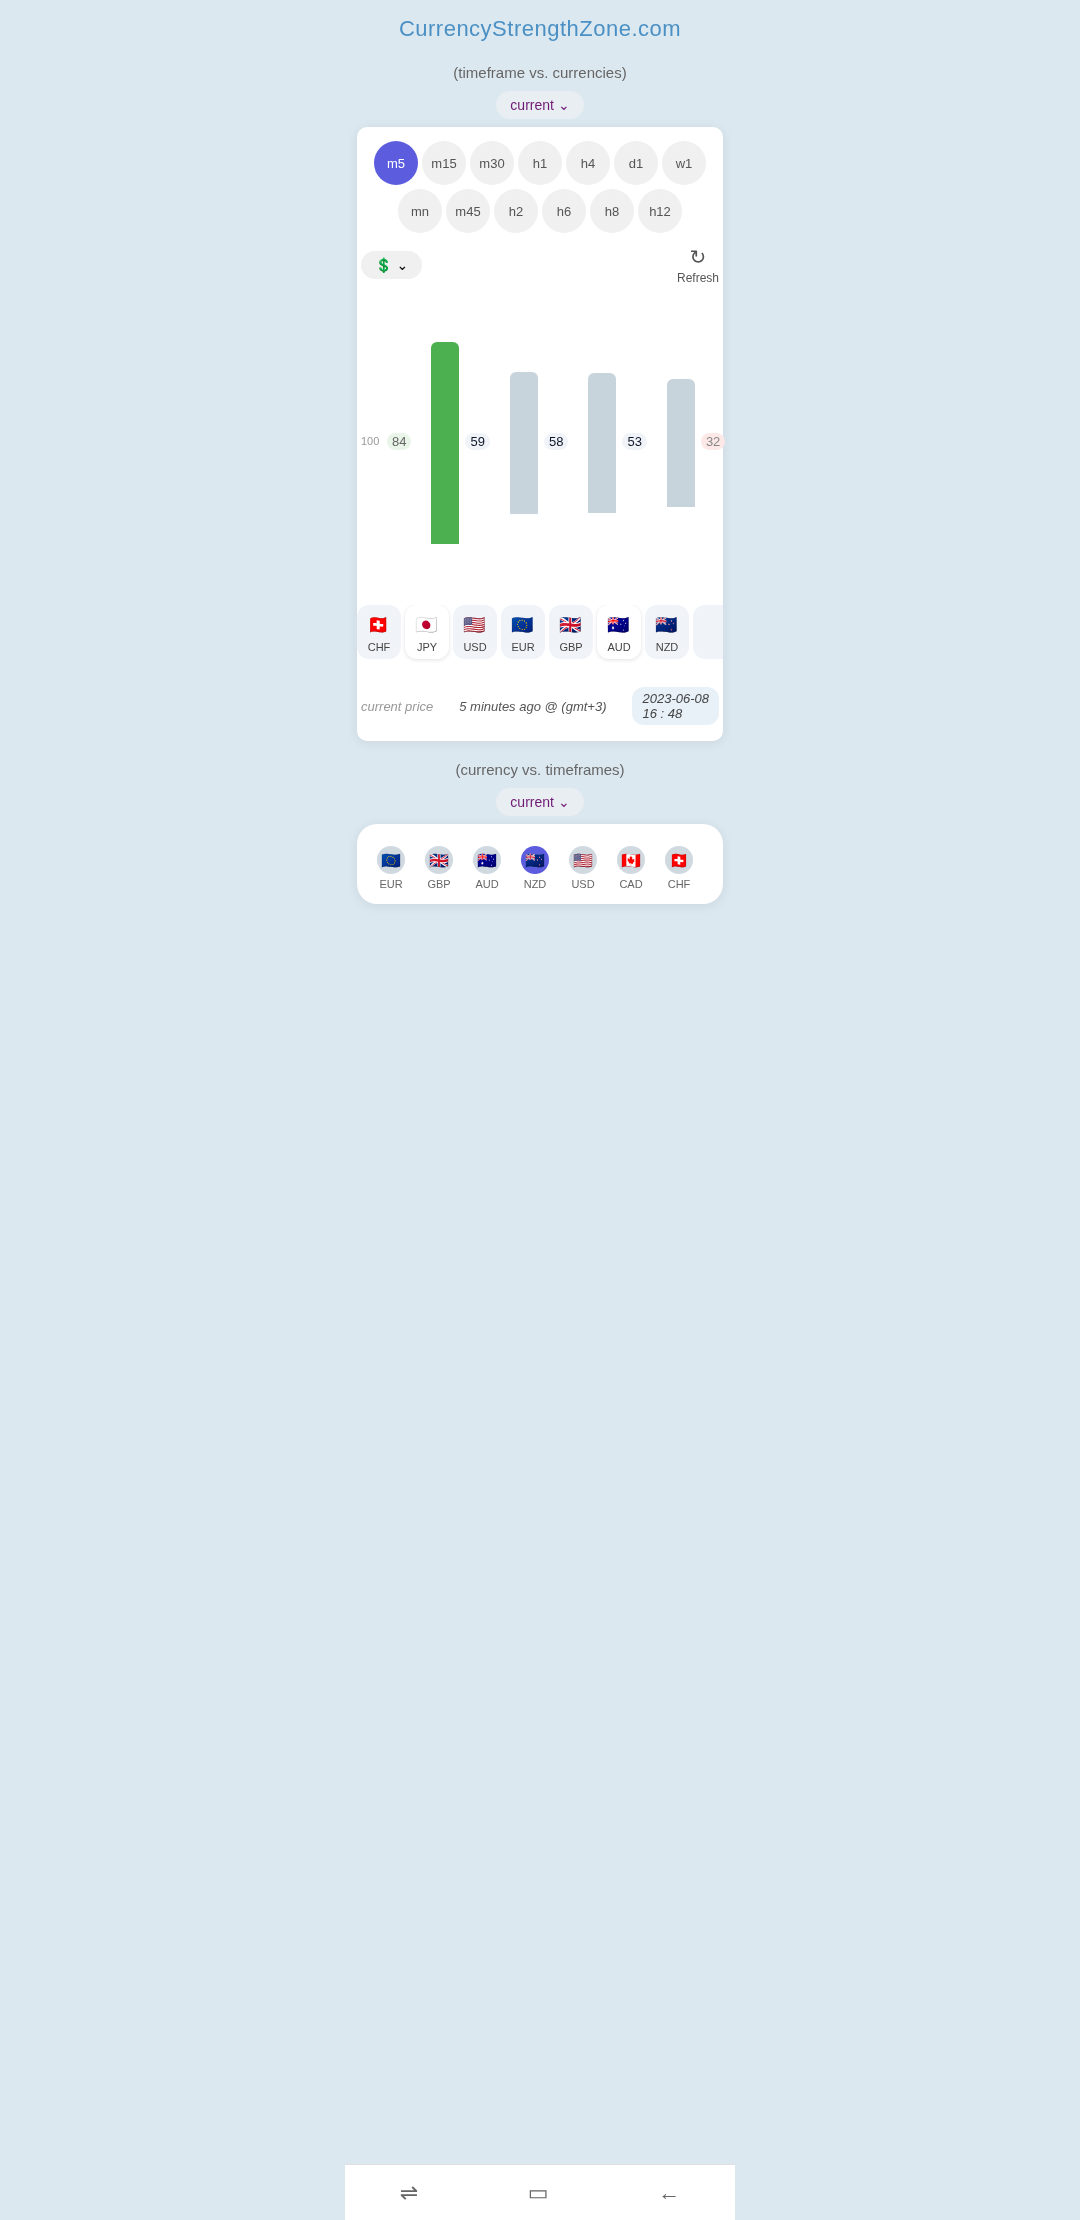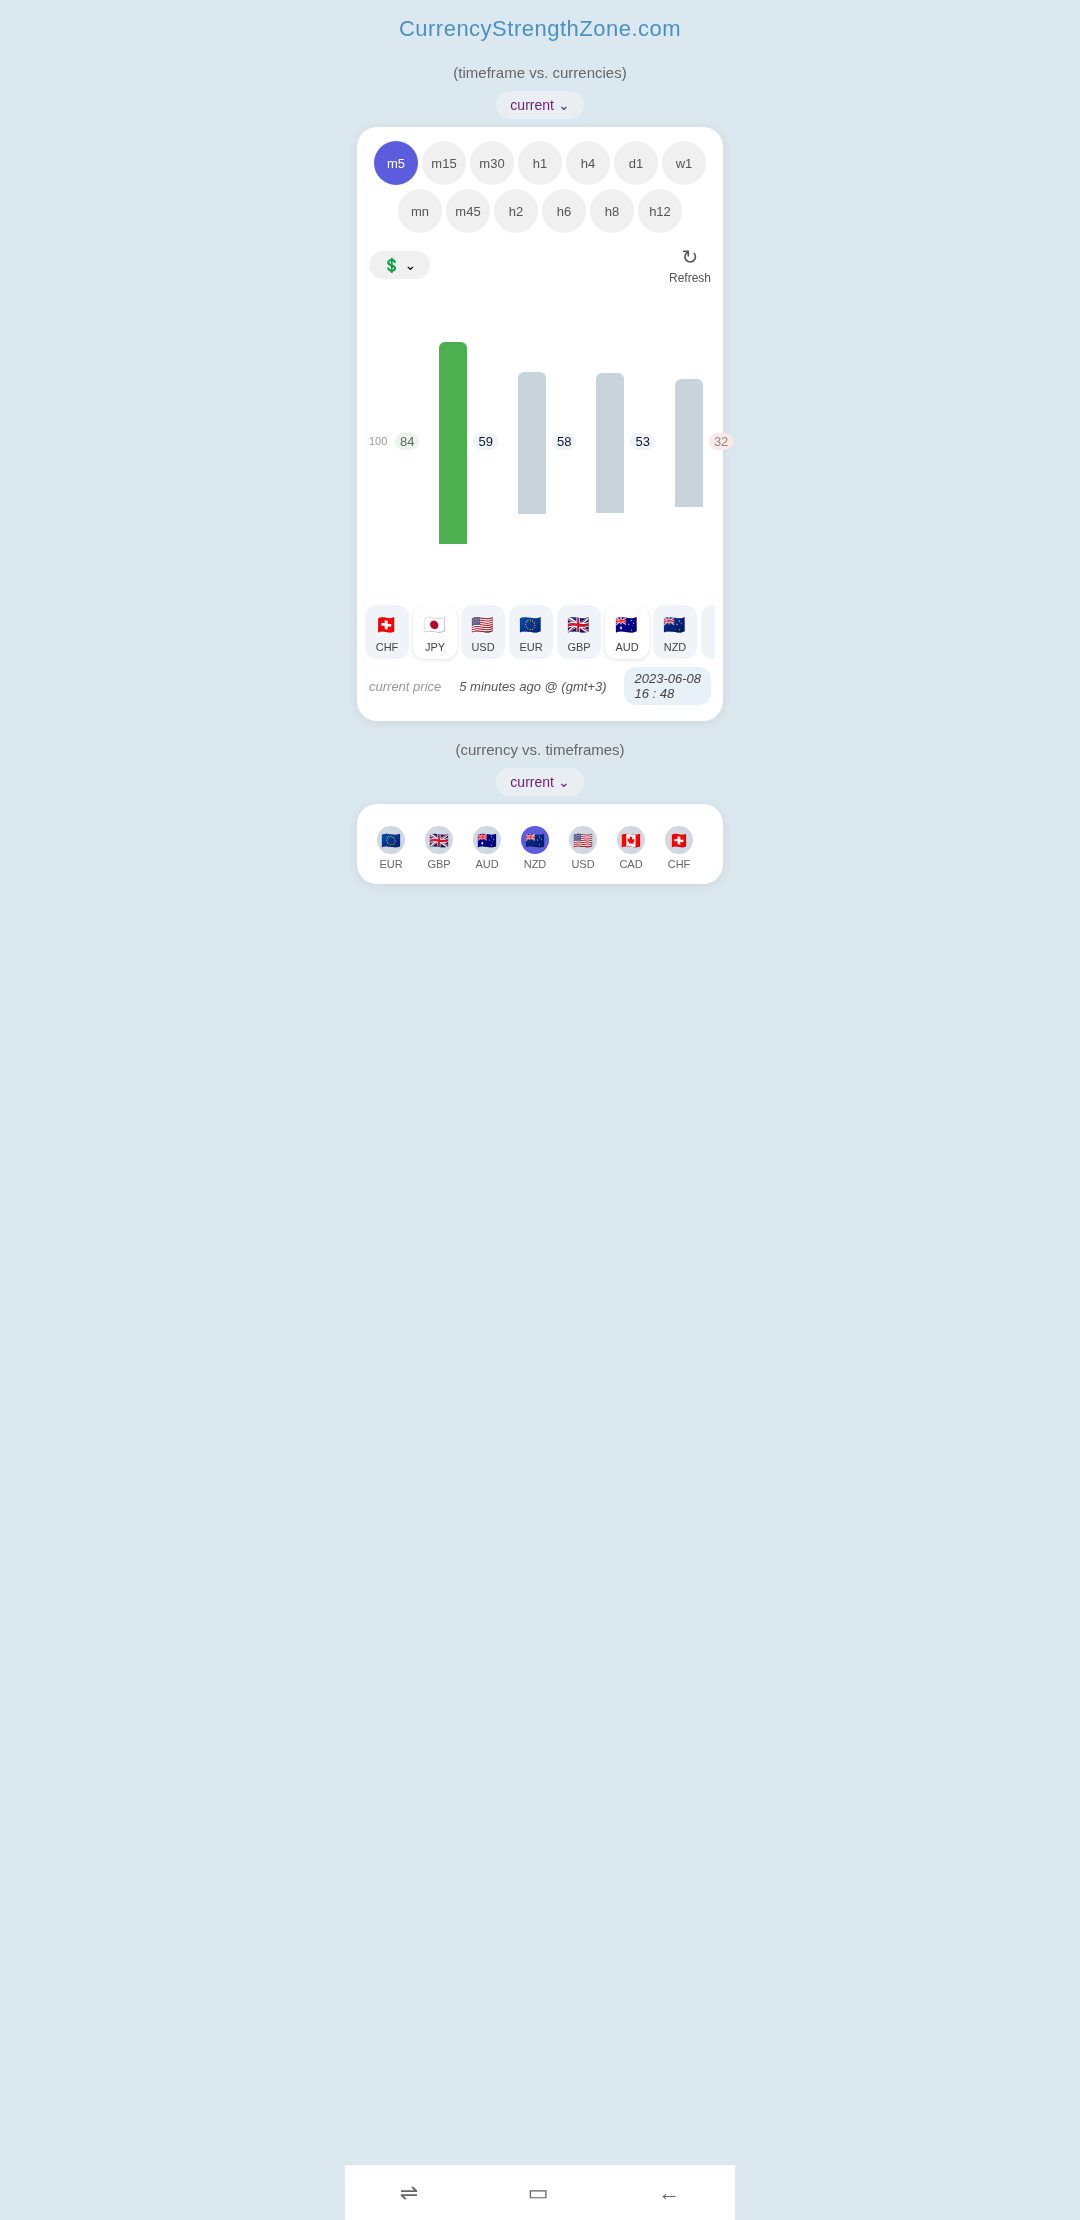--- a/index.html
+++ b/index.html
@@ -41,23 +41,23 @@
       font-size: 14px;
       color: #701a75;
       cursor: pointer;
       display: inline-flex;
       align-items: flex-start;
       gap: 4px;
     }
 
     .main-card {
       background: white;
-      border-radius: 20px;
+      border-radius: 10px;
       margin: 0 12px;
-      padding: 14px 8px 16px;
+      padding: 14px 0 16px;
       box-shadow: 0 2px 12px rgba(0,0,0,0.08);
     }
 
     .timeframe-grid {
       display: flex;
       flex-wrap: wrap;
       justify-content: center;
       gap: 4px;
       margin-bottom: 12px;
     }
@@ -225,21 +225,21 @@
       color: #444;
       font-weight: 500;
     }
 
     .currency-code.bold { font-weight: 400; }
 
     .chart-footer {
       display: flex;
       justify-content: space-between;
       align-items: center;
-      margin-top: 4px;
+      margin-top: 24px;
       padding: 0 4px;
     }
 
     .footer-label {
       font-size: 13px;
       color: #999;
       font-style: italic;
     }
 
     .footer-timestamp {

